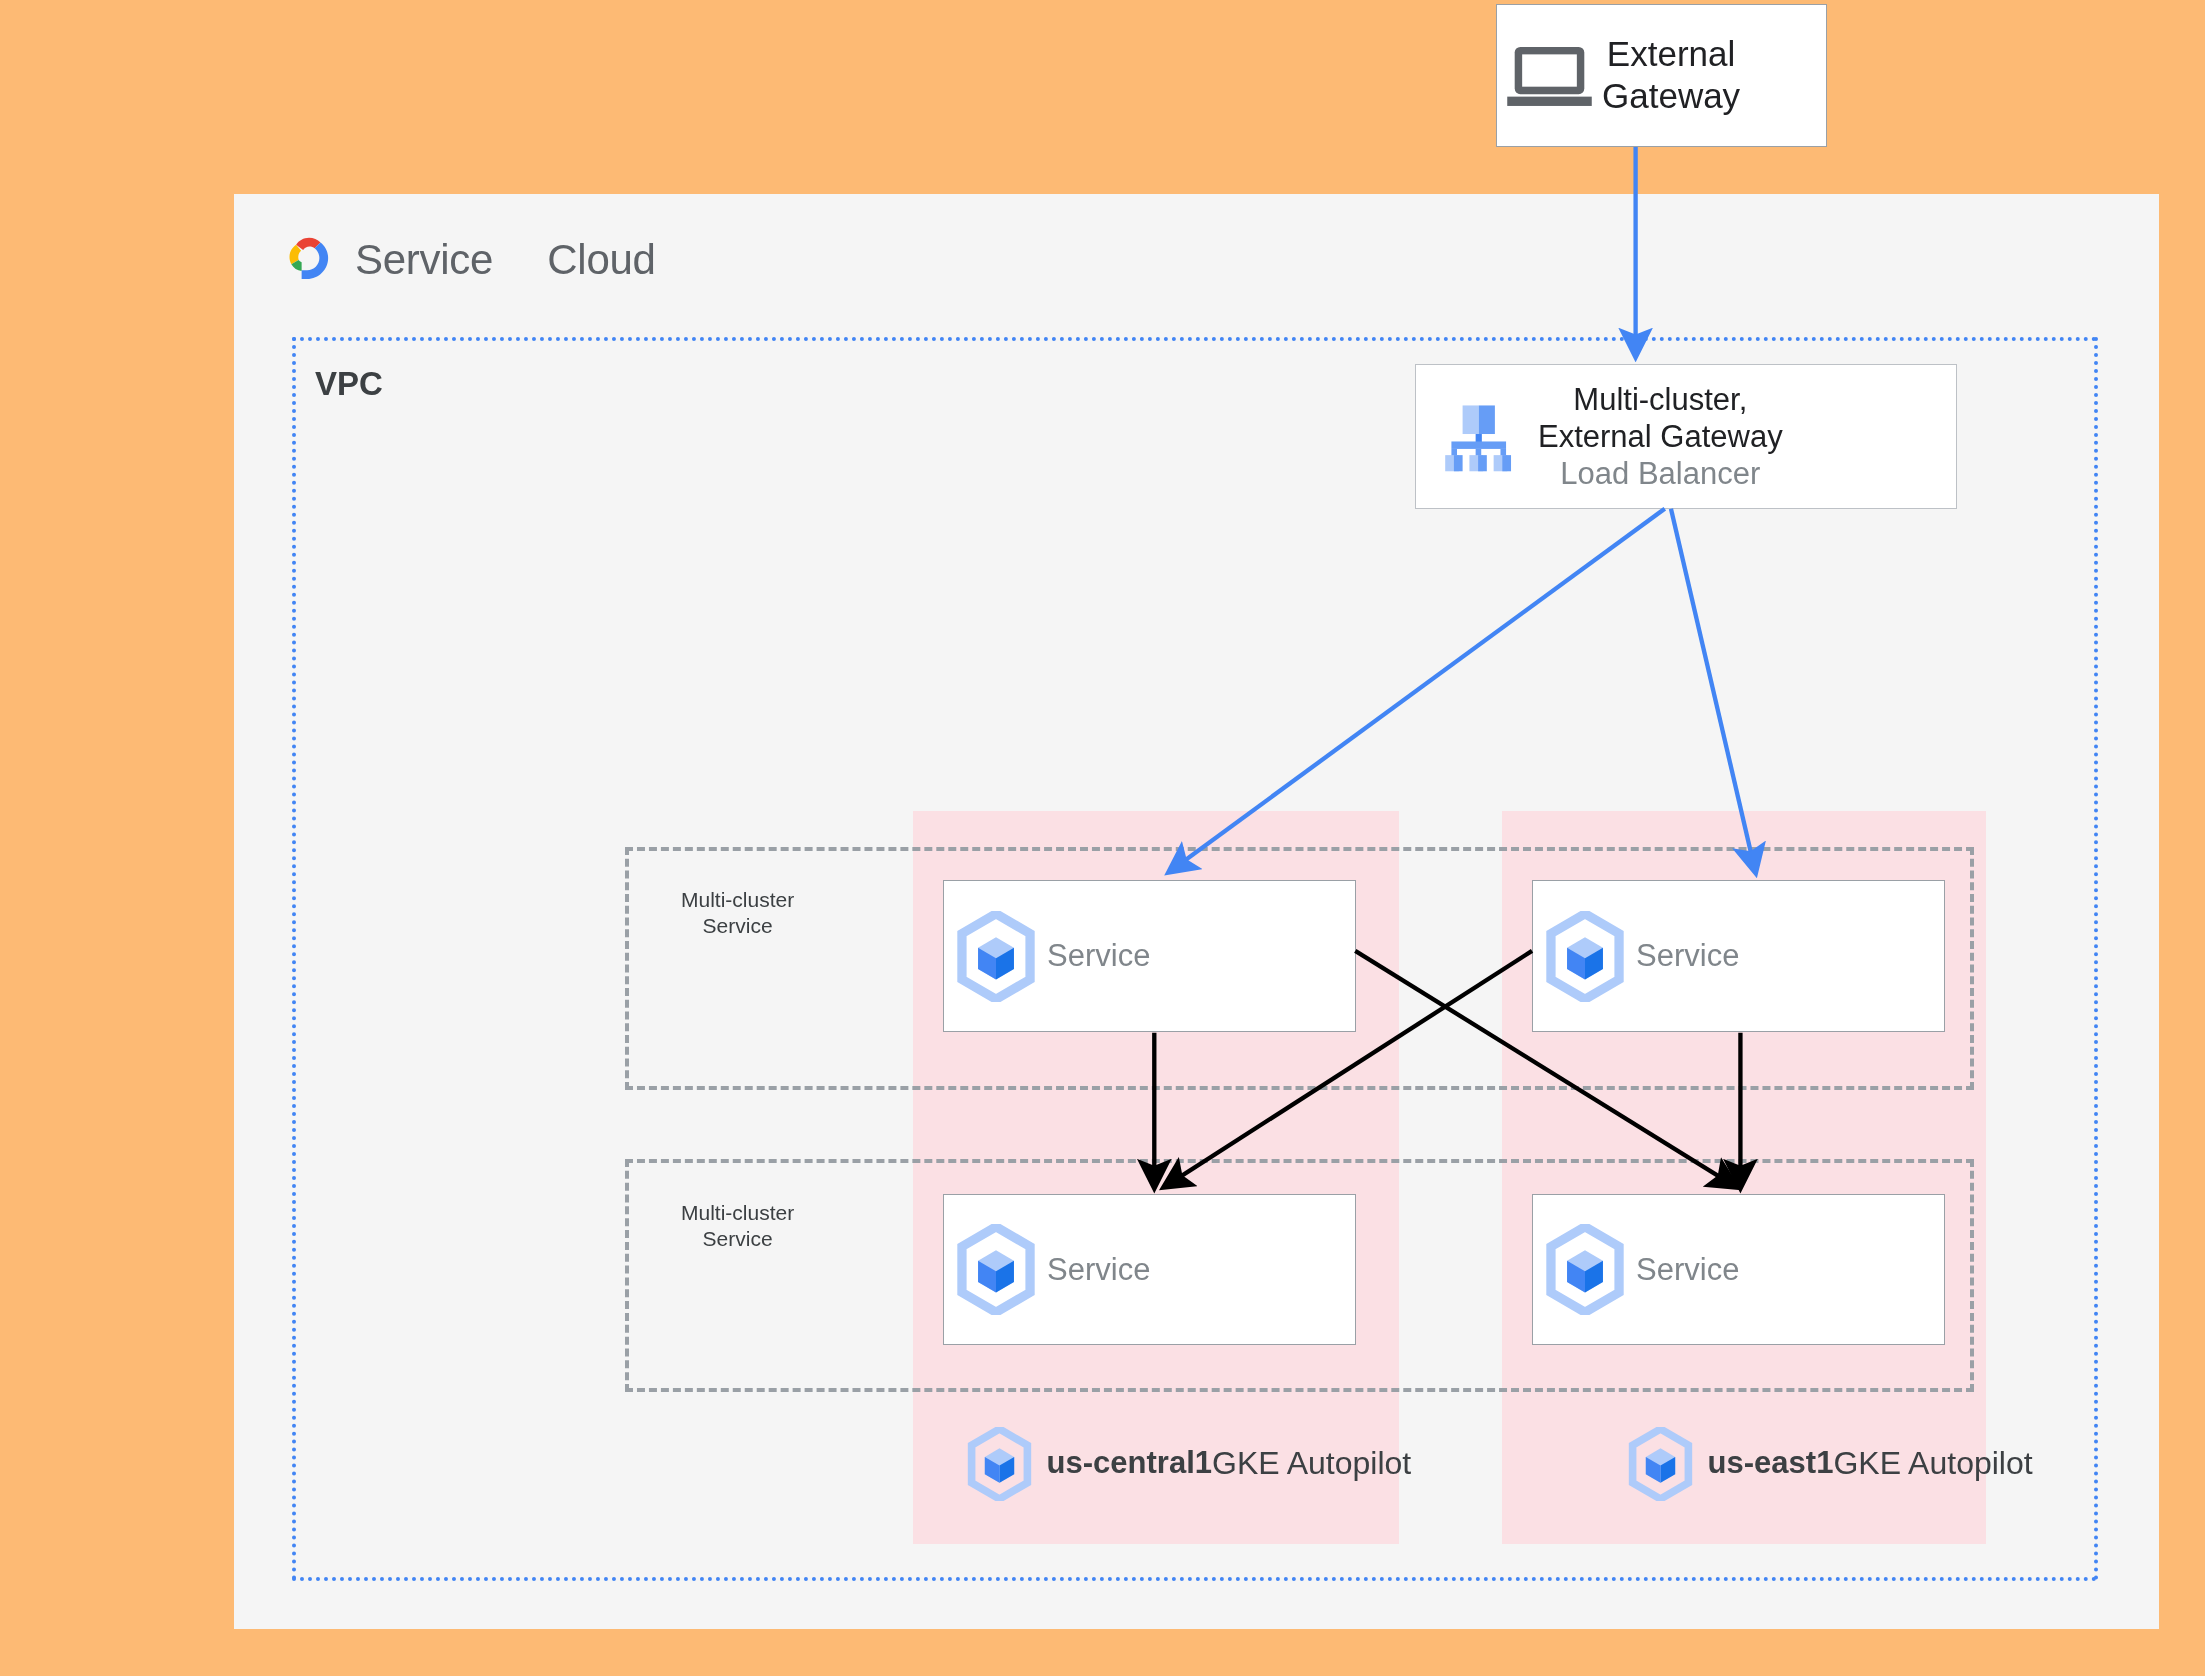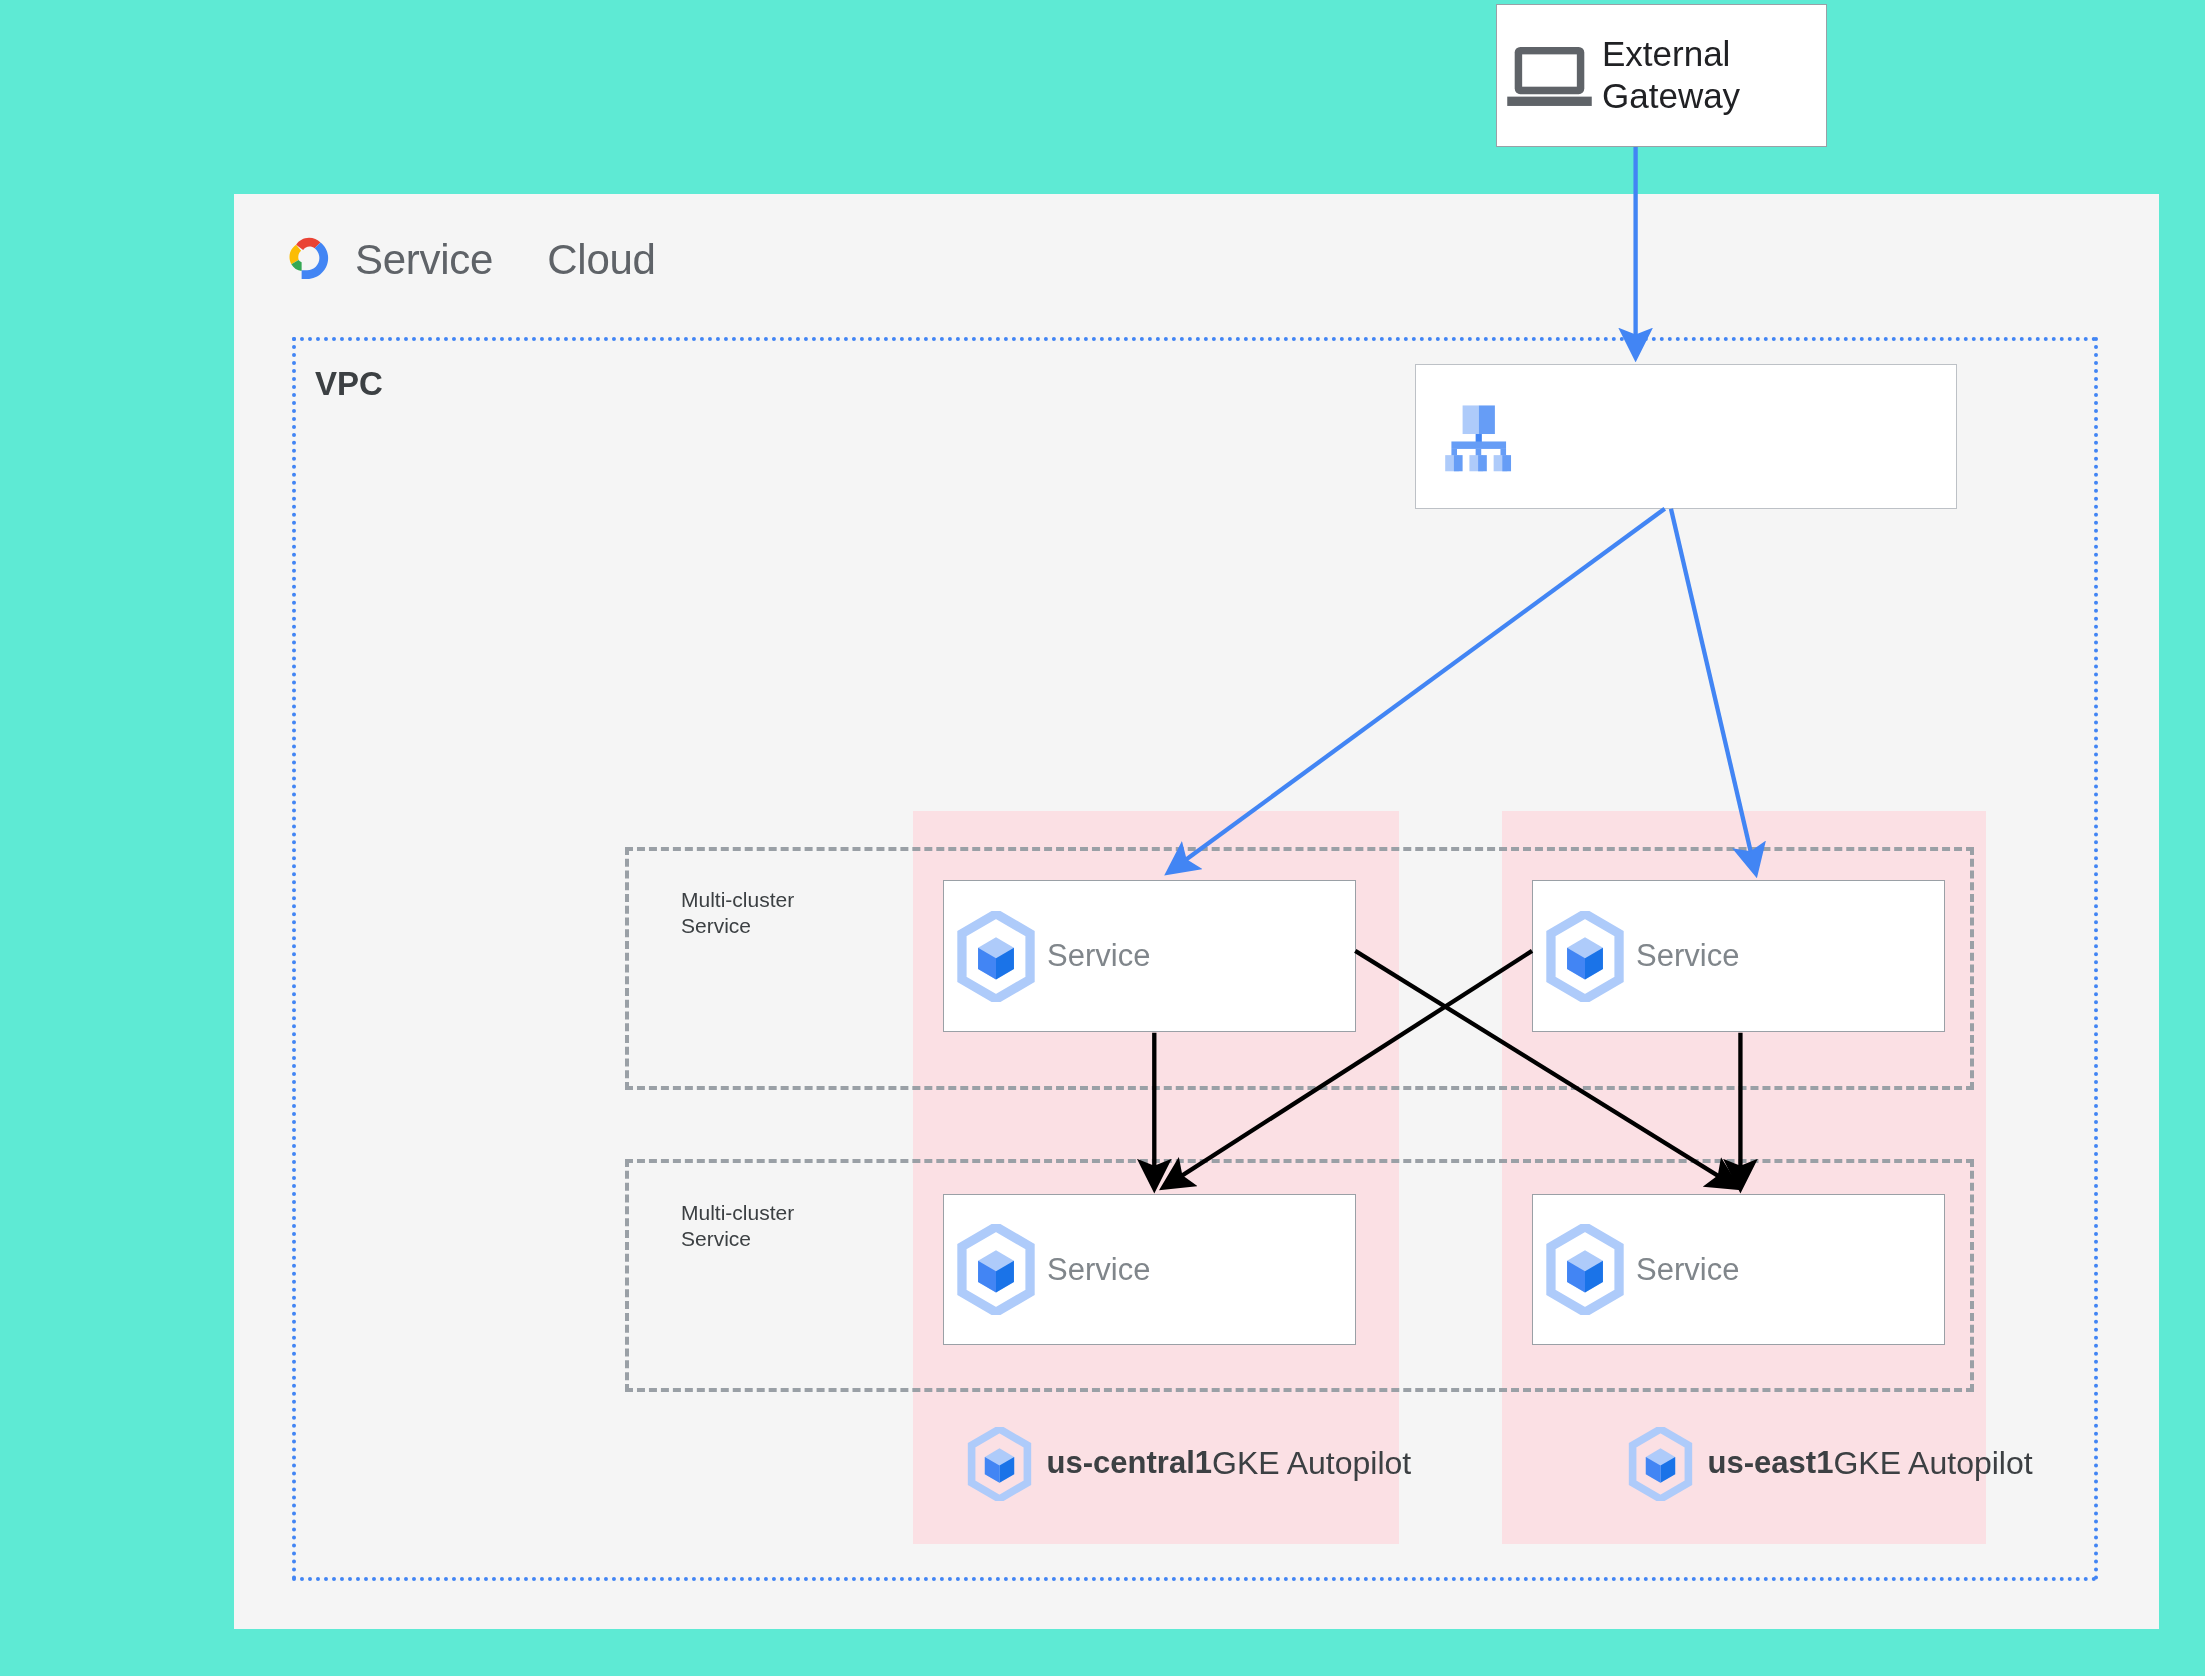--- a/index.html
+++ b/index.html
@@ -1,19 +1,19 @@
 <!DOCTYPE html>
 <html style="font-size:10px"><head>
 <meta charset="utf-8">
 <style>
   html,body{margin:0;padding:0;background:#ffffff;}
   body{width:2205px;height:1676px;position:relative;
        font-family:"Liberation Sans","DejaVu Sans",sans-serif;
        -webkit-font-smoothing:antialiased;}
-  #stage{position:absolute;left:0;top:0;width:2205px;height:1676px;overflow:hidden;background:#5eead4;}
+  #stage{position:absolute;left:0;top:0;width:2205px;height:1676px;overflow:hidden;background:#fdba74;text-align:center;}
 
   
   .ext-client{position:absolute;left:1496px;top:3.7px;width:331px;height:143px;
     background:#fff;border:1.9px solid #9aa0a6;box-sizing:border-box;
     display:flex;align-items:center;}
   .ext-client .ic{width:105px;display:flex;justify-content:center;align-items:center;}
   .ext-client .lbl{font-size:35px;line-height:1.22;color:#202124;}
 
   
   .gc-panel{position:absolute;left:234px;top:194px;width:1925px;height:1435px;background:#f5f5f5;}
@@ -134,20 +134,25 @@
         <rect x="59" y="82" width="9" height="14" fill="#669df6"></rect>
         <rect x="99" y="82" width="9" height="14" fill="#669df6"></rect>
         <rect x="10" y="92" width="22" height="26" fill="#aecbfa"></rect>
         <rect x="24" y="92" width="14" height="26" fill="#669df6"></rect>
         <rect x="49" y="92" width="22" height="26" fill="#aecbfa"></rect>
         <rect x="63" y="92" width="14" height="26" fill="#669df6"></rect>
         <rect x="88" y="92" width="22" height="26" fill="#aecbfa"></rect>
         <rect x="102" y="92" width="14" height="26" fill="#669df6"></rect>
       </svg>
     </div>
+    <div class="txt">
+      <div class="t1">Multi-cluster,</div>
+      <div class="t1">External Gateway</div>
+      <div class="t2">Load Balancer</div>
+    </div>
   </div>
 
   <div class="svc svc-tl">
     <div class="ic">
       <svg width="78" height="91" viewBox="0 0 126 146">
         <path d="M63 4 118 36v74L63 142 8 110V36z" fill="none" stroke="#aecbfa" stroke-width="15"></path>
         <path d="M63 42 92 59v34L63 110 34 93V59z" fill="#aecbfa"></path>
         <path d="M63 76 92 59v34L63 110z" fill="#1a73e8"></path>
         <path d="M63 76 34 59v34l29 17z" fill="#4285f4"></path>
       </svg>

